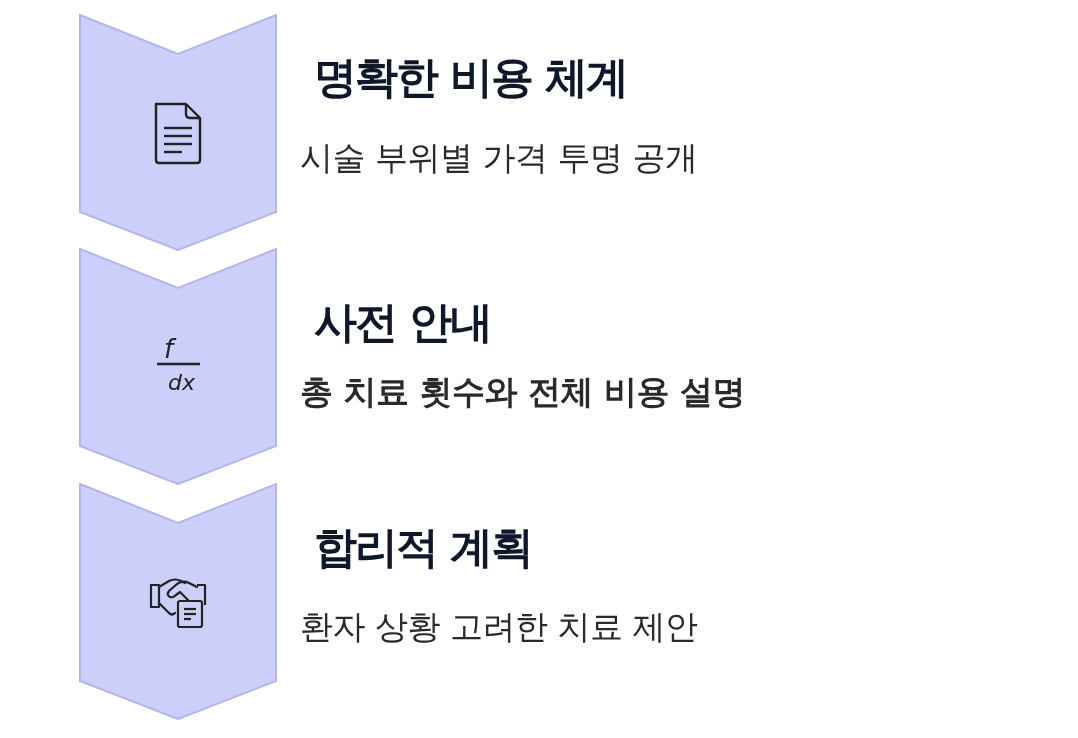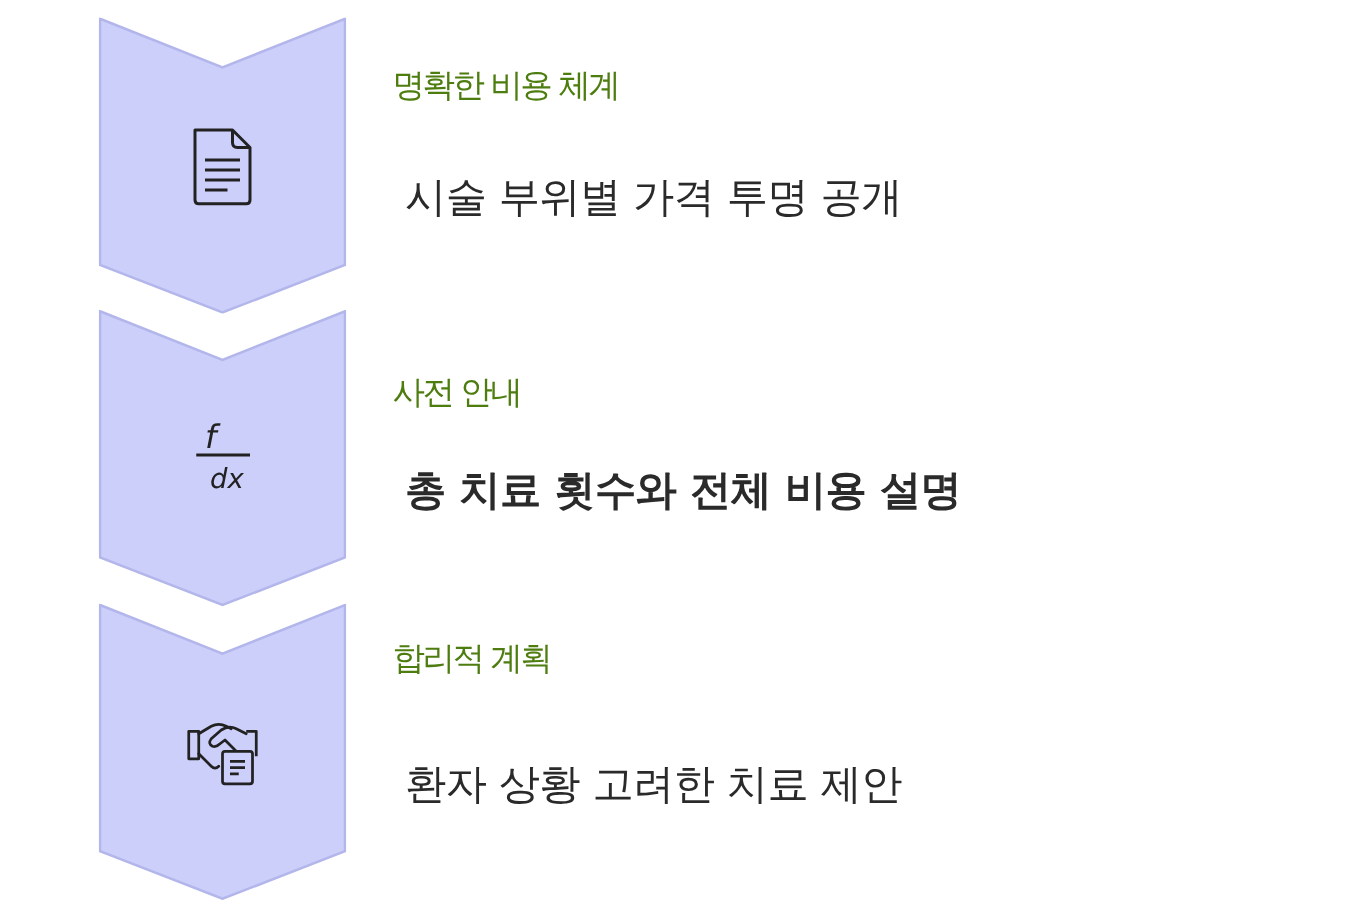--- a/index.html
+++ b/index.html
@@ -1,23 +1,23 @@
 <!DOCTYPE html>
 <html><head>
 <meta charset="utf-8">
 <style>
   html, body { margin:0; padding:0; background:#ffffff; }
   body { width:1078px; height:738px; position:relative; overflow:hidden;
          font-family:"DejaVu Sans","Liberation Sans",sans-serif; }
   .chevron { position:absolute; left:79px; width:198px; height:237px; }
   .chevron svg.shape { position:absolute; left:0; top:0; }
   .icon { position:absolute; left:0; width:198px; display:flex; justify-content:center; }
-  .step-title { position:absolute; left:314px; font-size:26px; font-weight:normal;
-                color:#4d7c0f; letter-spacing:-2px; margin:0; line-height:1; }
-  .step-desc { position:absolute; left:324px; font-size:33px; color:#2a2a2a;
+  .step-title { position:absolute; left:314px; font-size:43px; font-weight:bold;
+                color:#0f172a; letter-spacing:-2px; margin:0; line-height:1; }
+  .step-desc { position:absolute; left:300px; font-size:33px; color:#2a2a2a;
                letter-spacing:-0.5px; margin:0; line-height:1; }
 </style>
 </head>
 <body>
 
 <div class="chevron" style="top:14px;">
   <svg class="shape" width="198" height="237" viewBox="0 0 198 237">
     <polygon points="1,1 99,40 197,1 197,198 99,236 1,198" fill="#cccffa" stroke="#b3b6ea" stroke-width="2"></polygon>
   </svg>
   <div class="icon" style="top:88px;">
@@ -60,14 +60,14 @@
       <path d="M14,16 L24,10 Q30,7 36,10 L40,12" fill="none" stroke="#222" stroke-width="2.2" stroke-linecap="round"></path>
       <path d="M52,16 L44,12 Q38,9 32,13 L24,20 Q21,24 25,26 Q28,27 31,24 L35,21 L46,32" fill="none" stroke="#222" stroke-width="2.2" stroke-linecap="round" stroke-linejoin="round"></path>
       <path d="M14,32 L24,42 Q27,45 30,42" fill="none" stroke="#222" stroke-width="2.2" stroke-linecap="round"></path>
       <rect x="33" y="30" width="24" height="26" rx="2" fill="#cccffa" stroke="#222" stroke-width="2.2"></rect>
       <line x1="39" y1="38" x2="51" y2="38" stroke="#222" stroke-width="2.2"></line>
       <line x1="39" y1="43" x2="51" y2="43" stroke="#222" stroke-width="2.2"></line>
       <line x1="39" y1="48" x2="46" y2="48" stroke="#222" stroke-width="2.2"></line>
     </svg>
   </div>
 </div>
-<h2 class="step-title" style="top:514px;">합리적 계획</h2>
+<h2 class="step-title" style="top:526px;">합리적 계획</h2>
 <p class="step-desc" style="top:610px;">환자 상황 고려한 치료 제안</p>
 
 </body></html>

